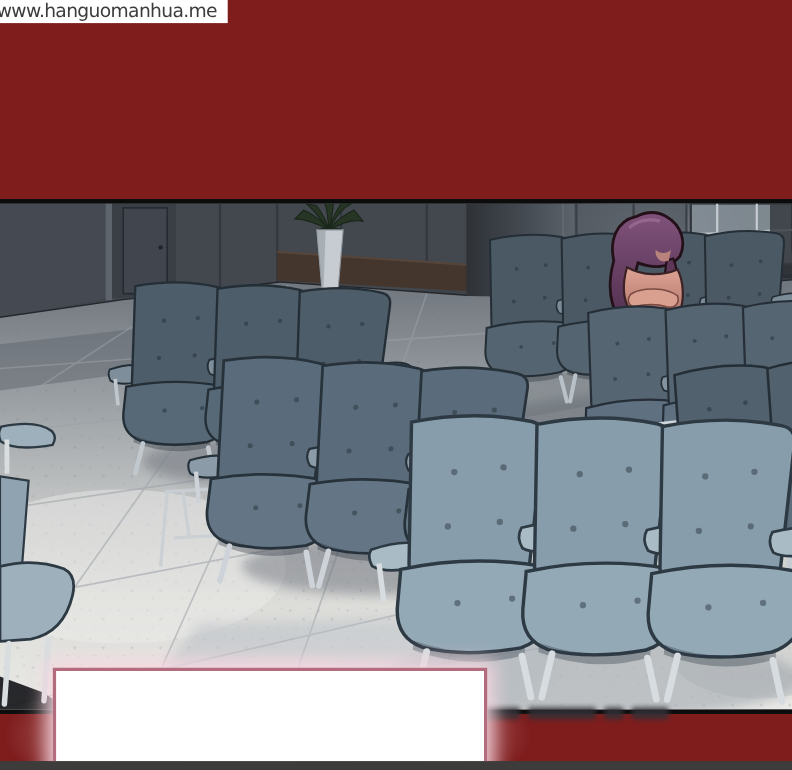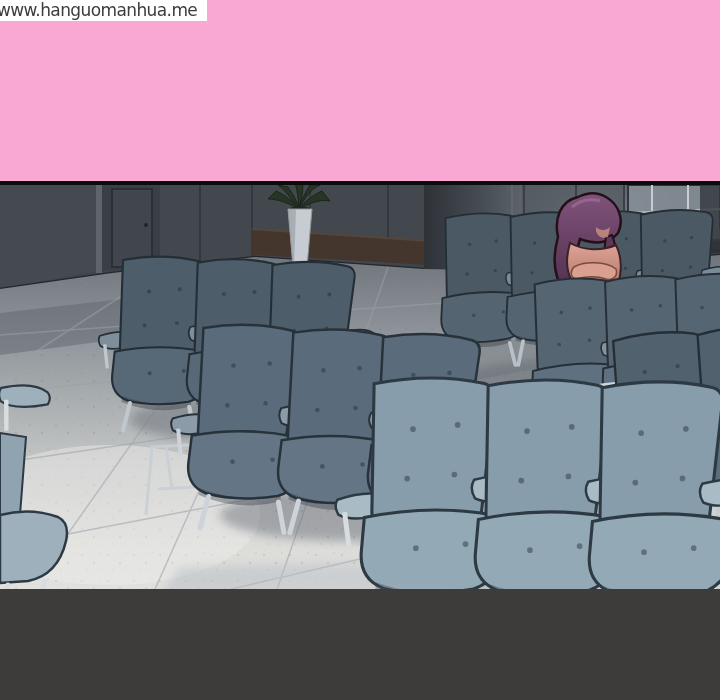--- a/index.html
+++ b/index.html
@@ -1,16 +1,16 @@
 <!DOCTYPE html>
 <html><head>
 <meta charset="utf-8">
 <style>
   html,body{margin:0;padding:0;background:#3e3c3b;}
-  .stage{position:relative;width:720px;height:589px;background:#f9a8d4;overflow:hidden;
+  .stage{position:relative;width:720px;height:692px;background:#7f1d1d;overflow:hidden;
          font-family:"DejaVu Sans","Liberation Sans",sans-serif;}
   
   .wm{position:absolute;left:0;top:0;width:207px;height:21px;background:#ffffff;
       display:flex;align-items:center;overflow:hidden;}
   .wm span{font-size:17px;line-height:21px;color:#3c3c3c;letter-spacing:-0.6px;
            white-space:nowrap;text-indent:-3px;}
   
   .panel{position:absolute;left:0;top:181px;width:720px;height:460px;
          border-top:4px solid #0c0c0c;border-bottom:4px solid #0c0c0c;
          background:#3a3f45;z-index:1;}

